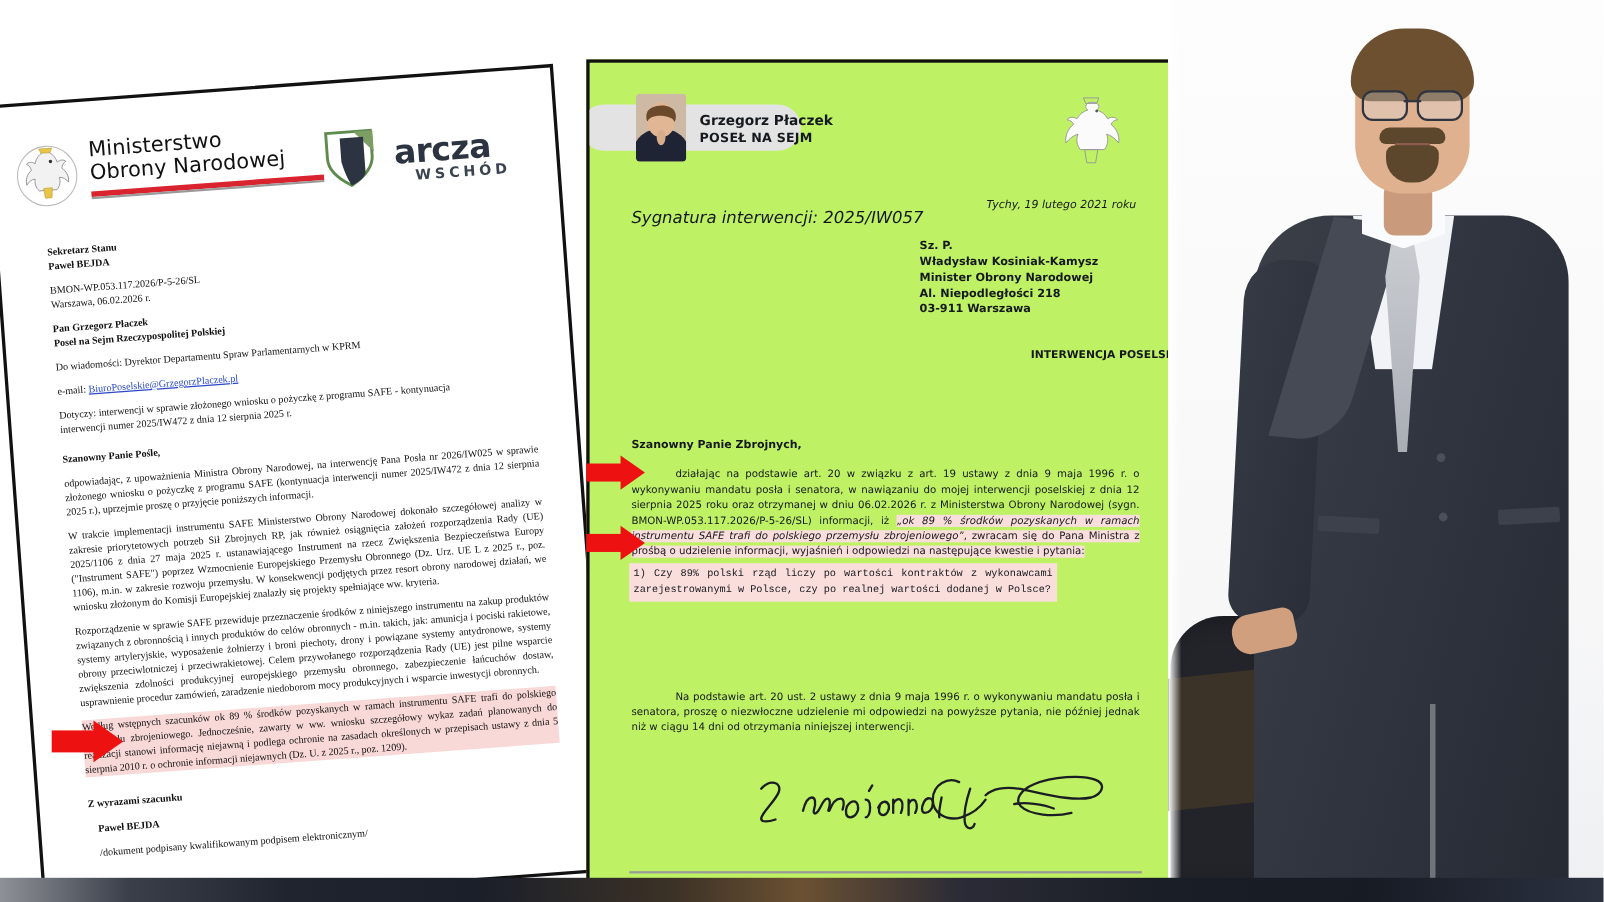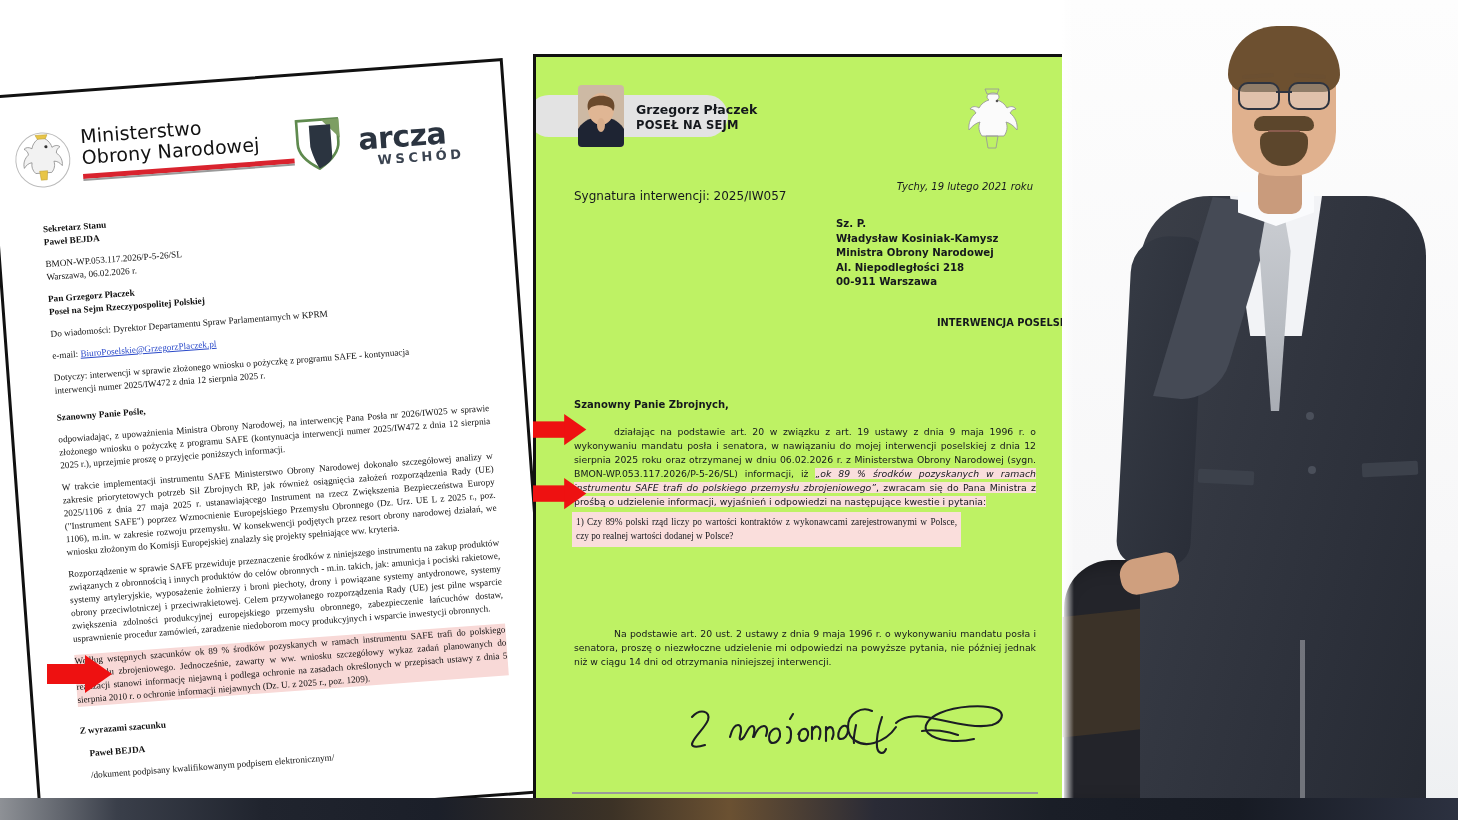--- a/index.html
+++ b/index.html
@@ -89,21 +89,21 @@
     font-family:"DejaVu Sans", sans-serif;font-weight:700;font-size:12.5px;color:#15181d;
   }
   .badge-role{
     position:absolute;left:100px;top:61px;
     font-family:"DejaVu Sans", sans-serif;font-weight:700;font-size:11.5px;color:#15181d;letter-spacing:.2px;
   }
   .eagle-right{position:absolute;right:52px;top:28px;width:62px;height:74px;}
 
   .sygnatura{
     position:absolute;left:38px;top:132px;
-    font-family:"DejaVu Sans", sans-serif;font-size:12px;color:#15181d;
+    font-family:"DejaVu Sans", sans-serif;font-style:italic;font-size:15px;color:#15181d;
   }
   .tychy{
     position:absolute;right:42px;top:124px;
     font-family:"DejaVu Sans", sans-serif;font-style:italic;font-size:10px;color:#15181d;
   }
   .addr{
     position:absolute;left:300px;top:160px;width:230px;
     font-family:"DejaVu Sans", sans-serif;font-weight:700;font-size:10.2px;line-height:14.5px;color:#15181d;
   }
   .ttl{
@@ -118,21 +118,21 @@
     position:absolute;left:38px;width:462px;text-align:justify;
     font-family:"DejaVu Sans", sans-serif;font-size:9.3px;line-height:14px;color:#15181d;
   }
   .p-main{top:368px;}
   .p-close{top:570px;}
   .hl{background:#fadedc;}
   .it{font-style:italic;}
   .qbox{
     position:absolute;left:36px;top:455px;width:389px;
     background:#fadedc;padding:3px 4px 4px 4px;box-sizing:border-box;
-    font-family:Liberation Serif, serif;font-size:9.3px;line-height:14.2px;color:#15181d;text-align:justify;
+    font-family:Liberation Mono, monospace;font-size:9.3px;line-height:14.2px;color:#15181d;text-align:justify;
   }
   .sig{
     position:absolute;left:150px;top:640px;width:330px;height:70px;
   }
   .foot-rule{
     position:absolute;left:36px;top:735px;width:466px;height:2px;background:#9a9a9a;
   }
   .sejm{position:absolute;left:62px;top:745px;width:120px;height:58px;}
   .sejm-txt{
     position:absolute;left:4px;top:22px;width:112px;text-align:center;
@@ -333,23 +333,23 @@
         <circle cx="36" cy="16" r="1.3" fill="#555"></circle>
         <path d="M25 51h12l-2 12H27z" fill="none" stroke="#9a9a9a" stroke-width=".9"></path>
       </svg>
 
       <div class="sygnatura">Sygnatura interwencji: 2025/IW057</div>
       <div class="tychy">Tychy, 19 lutego 2021 roku</div>
 
       <div class="addr">
         <div>Sz. P.</div>
         <div>Władysław Kosiniak-Kamysz</div>
-        <div>Ministra Obrony Narodowej</div>
+        <div>Minister Obrony Narodowej</div>
         <div>Al. Niepodległości 218</div>
-        <div>00-911 Warszawa</div>
+        <div>03-911 Warszawa</div>
       </div>
 
       <div class="ttl">
         <div>INTERWENCJA POSELSKA</div>
       </div>
 
       <div class="greet">Szanowny Panie Zbrojnych,</div>
 
       <div class="para p-main">
         <span style="display:inline-block;width:40px"></span><span>działając na podstawie art. 20 w związku z art. 19 ustawy z dnia 9 maja 1996 r. o wykonywaniu mandatu posła i senatora, w nawiązaniu do mojej interwencji poselskiej z dnia 12 sierpnia 2025 roku oraz otrzymanej w dniu 06.02.2026 r. z Ministerstwa Obrony Narodowej (sygn. BMON-WP.053.117.2026/P-5-26/SL) informacji, iż </span><span class="hl it">„ok 89 % środków pozyskanych w ramach instrumentu SAFE trafi do polskiego przemysłu zbrojeniowego”</span><span class="hl">, zwracam się do Pana Ministra z prośbą o udzielenie informacji, wyjaśnień i odpowiedzi na następujące kwestie i pytania:</span>

